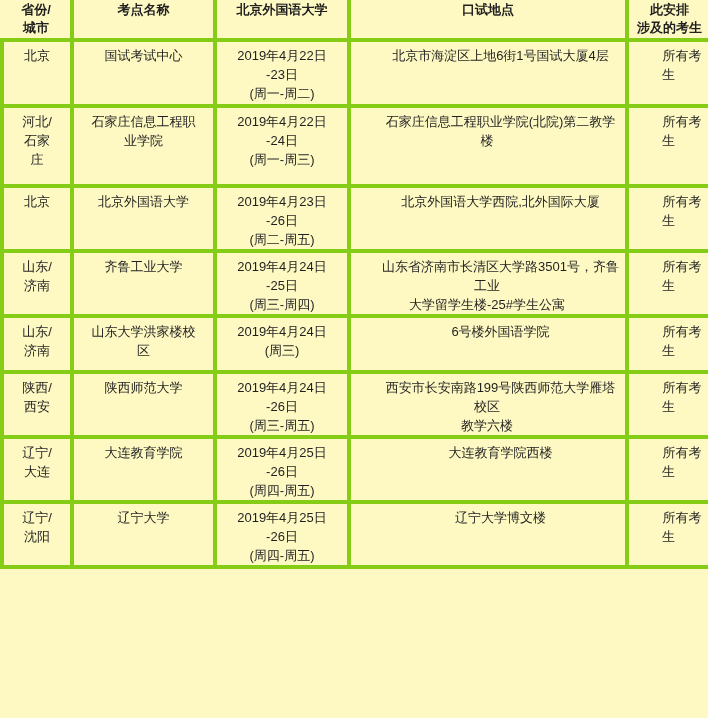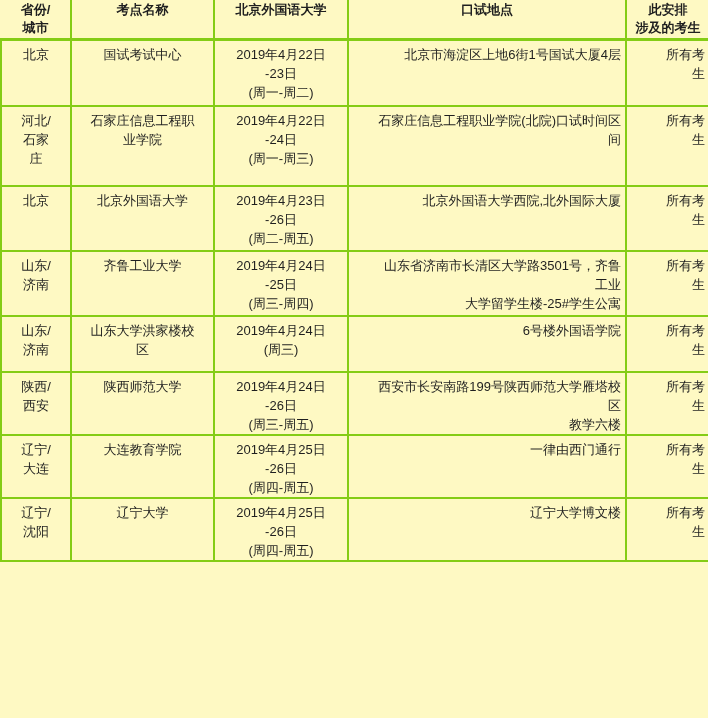--- a/index.html
+++ b/index.html
@@ -21,21 +21,21 @@
     color: #1f1f1f;
     font-size: 13px;
   }
   col.c1 { width: 70px; }
   col.c2 { width: 143px; }
   col.c3 { width: 134px; }
   col.c4 { width: 278px; }
   col.c5 { width: 83px; }
 
   th, td {
-    border: 2px solid #84cc16;
+    border: 4px solid #84cc16;
     vertical-align: top;
     white-space: pre-line;
     overflow: hidden;
   }
 
   
   thead tr { height: 37px; }
   th {
     font-weight: bold;
     line-height: 18px;
@@ -47,21 +47,21 @@
   th:first-child { border-left: none; }
   th:last-child, td:last-child { border-right: none; text-align: center; }
 
   
   td {
     line-height: 19px;
     padding: 4px 2px 0 2px;
   }
   td.cell-city, td.cell-site, td.cell-time { text-align: center; }
   td.cell-location, td.cell-examinees {
-    text-align: right;
+    text-align: center;
     text-indent: 27px;
     padding-left: 2px;
     padding-right: 4px;
     margin-left: 6px;
   }
 
   tbody tr:nth-child(1)  { height: 66px; }
   tbody tr:nth-child(2)  { height: 80px; }
   tbody tr:nth-child(3)  { height: 65px; }
   tbody tr:nth-child(4)  { height: 65px; }
@@ -111,21 +111,21 @@
 
   <tr>
     <td class="cell-city">河北/
 石家
 庄</td>
     <td class="cell-site">石家庄信息工程职
 业学院</td>
     <td class="cell-time">2019年4月22日
 -24日
 (周一-周三)</td>
-    <td class="cell-location">石家庄信息工程职业学院(北院)口试时间区间</td>
+    <td class="cell-location">石家庄信息工程职业学院(北院)第二教学楼</td>
     <td class="cell-examinees">所有考
 生</td>
   </tr>
 
 
   <tr>
     <td class="cell-city">北京</td>
     <td class="cell-site">北京外国语大学</td>
     <td class="cell-time">2019年4月23日
 -26日
@@ -174,21 +174,21 @@
 生</td>
   </tr>
 
   <tr>
     <td class="cell-city">辽宁/
 大连</td>
     <td class="cell-site">大连教育学院</td>
     <td class="cell-time">2019年4月25日
 -26日
 (周四-周五)</td>
-    <td class="cell-location">一律由西门通行</td>
+    <td class="cell-location">大连教育学院西楼</td>
     <td class="cell-examinees">所有考
 生</td>
   </tr>
 
   <tr>
     <td class="cell-city">辽宁/
 沈阳</td>
     <td class="cell-site">辽宁大学</td>
     <td class="cell-time">2019年4月25日
 -26日

